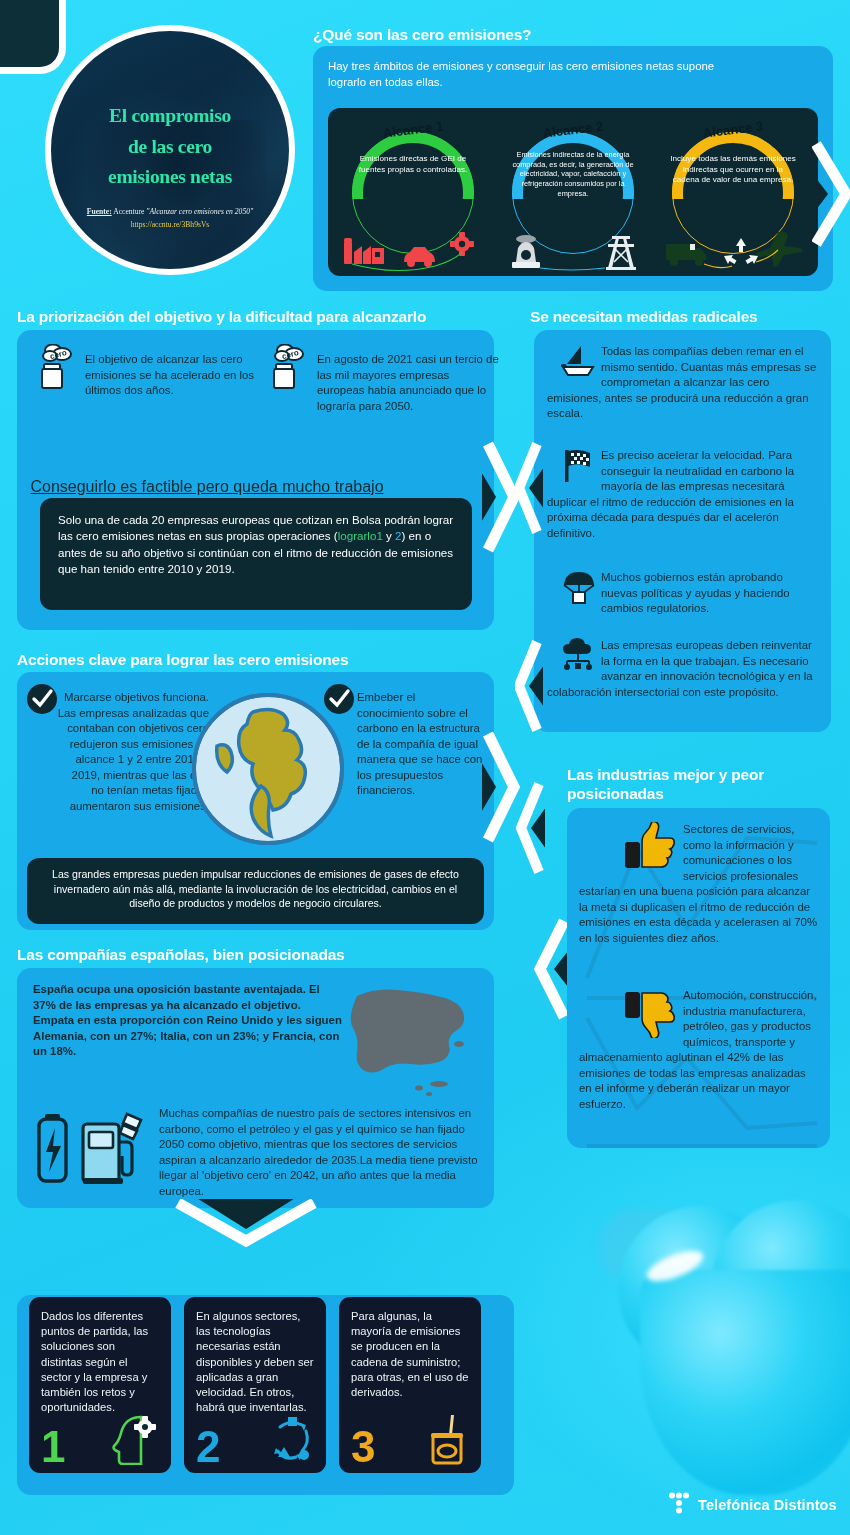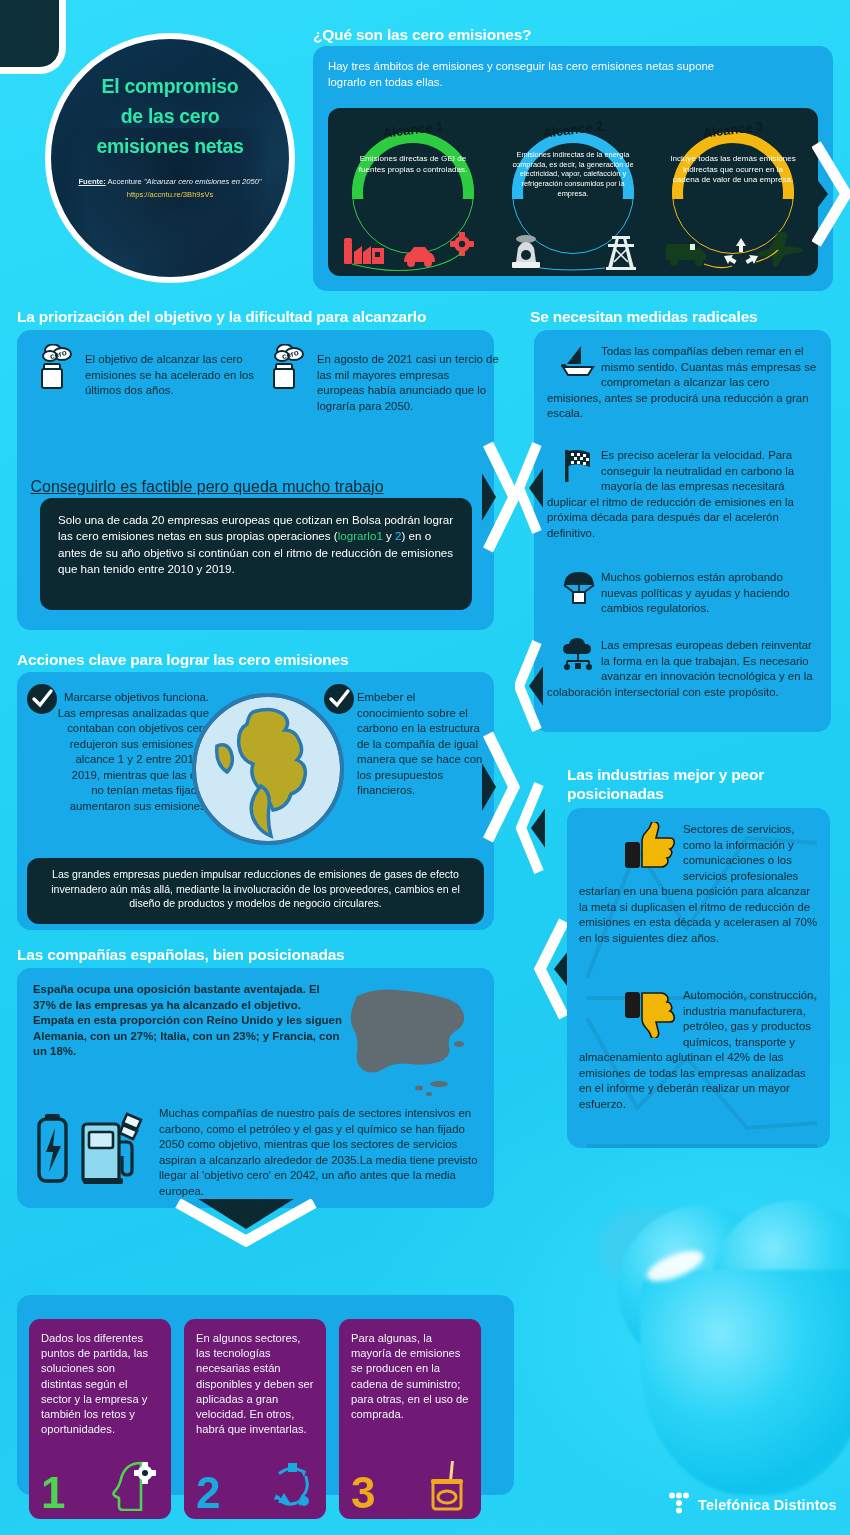--- a/index.html
+++ b/index.html
@@ -79,31 +79,32 @@
     color: #ffffff;
   }
   .body-txt {
     color: #0d2a33;
     font-size: 11.4px;
     line-height: 1.36;
   }
 
   
   #title-circle {
-    position: absolute; left: 45px; top: 33px;
+    position: absolute; left: 45px; top: 25px;
     width: 250px; height: 250px;
     border-radius: 50%;
     background:
       radial-gradient(circle at 42% 62%, rgba(30,80,110,.55) 0%, rgba(10,40,62,.2) 45%, rgba(8,30,50,0) 70%),
       linear-gradient(145deg, #0d3550 0%, #0a2b44 40%, #123a55 70%, #0a2438 100%);
     border: 6px solid #ffffff;
     display: flex; flex-direction: column;
-    align-items: center; justify-content: flex-start;
+    align-items: center; justify-content: center;
     padding-top: 32px;
     overflow: hidden;
+    font-family: Liberation Serif, serif;
   }
   #circle-silhouette {
     position: absolute; left: 50%; bottom: -6px;
     transform: translateX(-46%);
     width: 180px; height: 155px;
     background: radial-gradient(ellipse at 50% 30%, rgba(6,26,44,.8) 0%, rgba(6,26,44,.25) 60%, transparent 75%);
   }
   #circle-title {
     position: relative; z-index: 2;
     color: #2de6a8; font-weight: bold;
@@ -201,22 +202,22 @@
   #s4-icons { position: absolute; left: 18px; top: 140px; width: 125px; height: 80px; }
   #s4-p2 { position: absolute; left: 142px; top: 138px; width: 320px; }
 
   #arrow-down {
     position: absolute; left: 172px; top: 1199px; width: 148px; height: 48px;
   }
 
   #s5-title { left: 17px; top: 1316px; }
   #s5-card  { left: 17px; top: 1295px; width: 497px; height: 200px; }
   .retos-box {
-    position: absolute; top: 24px; width: 142px; height: 200px;
-    background: #701a75; border-radius: 11px;
+    position: absolute; top: 2px; width: 142px; height: 176px;
+    background: #0f172a; border-radius: 11px;
   }
   .retos-box p {
     padding: 12px 12px 0 12px; color: #eef6f8;
     font-size: 11.2px; line-height: 1.36;
   }
   .retos-num {
     position: absolute; left: 12px; bottom: 4px;
     font-size: 44px; font-weight: bold; line-height: 1;
   }
   .retos-ic { position: absolute; right: 10px; bottom: 8px; width: 50px; height: 52px; }
@@ -409,21 +410,21 @@
 
   <svg id="globe-wrap" viewBox="0 0 158 158">
     <circle cx="79" cy="79" r="74" fill="#cfe8f5" stroke="#2a7ab0" stroke-width="4"></circle>
     <path d="M64 22 q18 -6 30 2 q8 8 2 16 q10 0 14 10 q6 12 -2 20 q10 4 8 16 q-2 14 -14 18 q-4 14 -18 16 q-6 -14 -14 -22 q-10 -12 -6 -24 q-12 -4 -14 -18 q-2 -16 8 -22 q2 -10 6 -12 z" fill="#b9a825" stroke="#2a7ab0" stroke-width="3.5"></path>
     <path d="M72 96 q10 6 8 20 q-2 16 2 30 q-12 -4 -18 -18 q-6 -16 8 -32 z" fill="#b9a825" stroke="#2a7ab0" stroke-width="3.5"></path>
     <path d="M28 56 q10 -4 14 6 q4 12 -4 20 q-12 -8 -10 -26 z" fill="#b9a825" stroke="#2a7ab0" stroke-width="3.5"></path>
     <circle cx="79" cy="79" r="74" fill="none" stroke="#2a7ab0" stroke-width="4"></circle>
   </svg>
 </div>
 <div class="darkbox" id="s3-dark">
-  <p>Las grandes empresas pueden impulsar reducciones de emisiones de gases de efecto invernadero aún más allá, mediante la involucración de los proveedores, cambios en el diseño de productos y modelos de negocio circulares.</p>
+  <p>Las grandes empresas pueden impulsar reducciones de emisiones de gases de efecto invernadero aún más allá, mediante la involucración de los electricidad, cambios en el diseño de productos y modelos de negocio circulares.</p>
 </div>
 
 <svg class="chev" style="left:482px;top:438px;width:38px;height:118px" viewBox="0 0 38 118">
   <path d="M6 6 L32 59 L6 112" fill="none" stroke="#ffffff" stroke-width="11"></path>
   <path d="M-16 8 L14 59 L-16 110 Z" fill="#0c2932"></path>
 </svg>
 <svg class="chev" style="left:482px;top:728px;width:38px;height:118px" viewBox="0 0 38 118">
   <path d="M6 6 L32 59 L6 112" fill="none" stroke="#ffffff" stroke-width="11"></path>
   <path d="M-16 8 L14 59 L-16 110 Z" fill="#0c2932"></path>
 </svg>
@@ -489,21 +490,21 @@
       <path d="M34 10 l6 2 l-2 6 z" fill="#1ba7e0"></path>
       <path d="M36 40 l-6 2 l4 5 z" fill="#1ba7e0"></path>
       <path d="M14 40 l-4 -5 l-2 6 z" fill="#1ba7e0"></path>
       <rect x="22" y="4" width="9" height="9" fill="#1ba7e0"></rect>
       <path d="M12 44 l6 -10 l6 10 z" fill="#1ba7e0"></path>
       <circle cx="38" cy="42" r="5" fill="#1ba7e0"></circle>
     </svg>
   </div>
 
   <div class="retos-box" style="left:322px">
-    <p>Para algunas, la mayoría de emisiones se producen en la cadena de suministro; para otras, en el uso de comprada.</p>
+    <p>Para algunas, la mayoría de emisiones se producen en la cadena de suministro; para otras, en el uso de derivados.</p>
     <div class="retos-num" style="color:#f0a81c">3</div>
     <svg class="retos-ic" viewBox="0 0 50 52">
       <path d="M30 2 l3 0 l-2 20 l-3 0 z" fill="#f5d98e"></path>
       <rect x="12" y="22" width="28" height="28" rx="3" fill="none" stroke="#f0a81c" stroke-width="3"></rect>
       <rect x="10" y="20" width="32" height="5" rx="2" fill="#f0a81c"></rect>
       <ellipse cx="26" cy="38" rx="9" ry="6" fill="none" stroke="#f0a81c" stroke-width="3"></ellipse>
     </svg>
   </div>
 </div>
 

